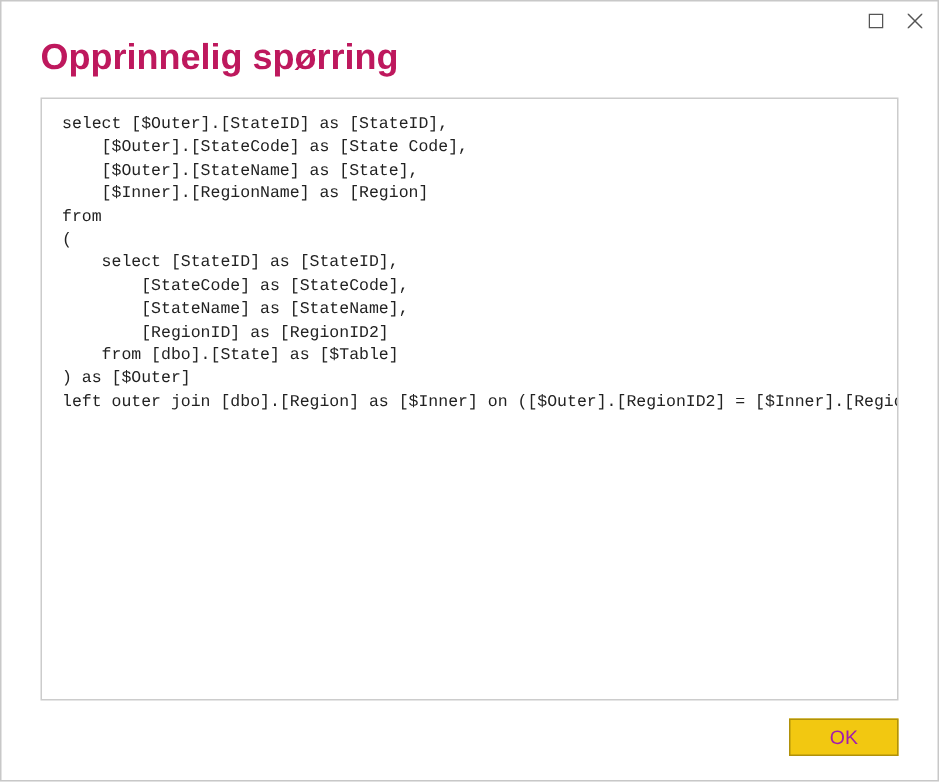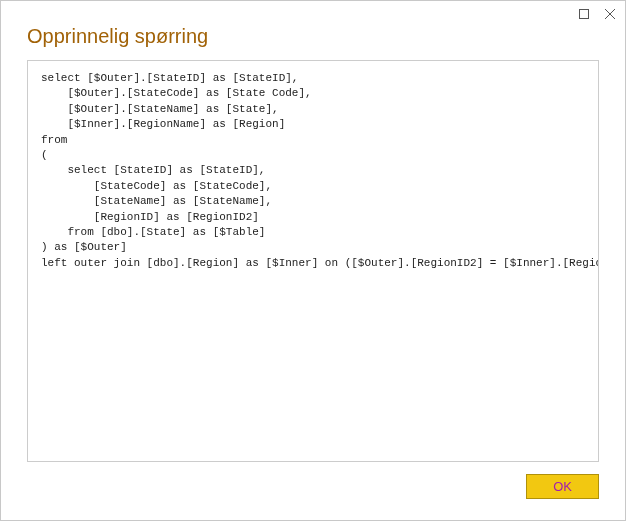--- a/index.html
+++ b/index.html
@@ -33,23 +33,23 @@
     .titlebar-icon {
       width: 14px;
       height: 14px;
       color: #555;
       cursor: pointer;
       display: flex;
       align-items: center;
       justify-content: center;
     }
     .dialog-title {
-      font-size: 20px;
-      font-weight: 400;
-      color: #a16207;
+      font-size: 24px;
+      font-weight: 700;
+      color: #be185d;
       padding: 18px 20px 12px 20px;
     }
     .code-panel {
       margin: 0 20px;
       border: 1px solid #ccc;
       height: 402px;
       overflow: auto;
       background: #fff;
       padding: 10px 13px;
     }

